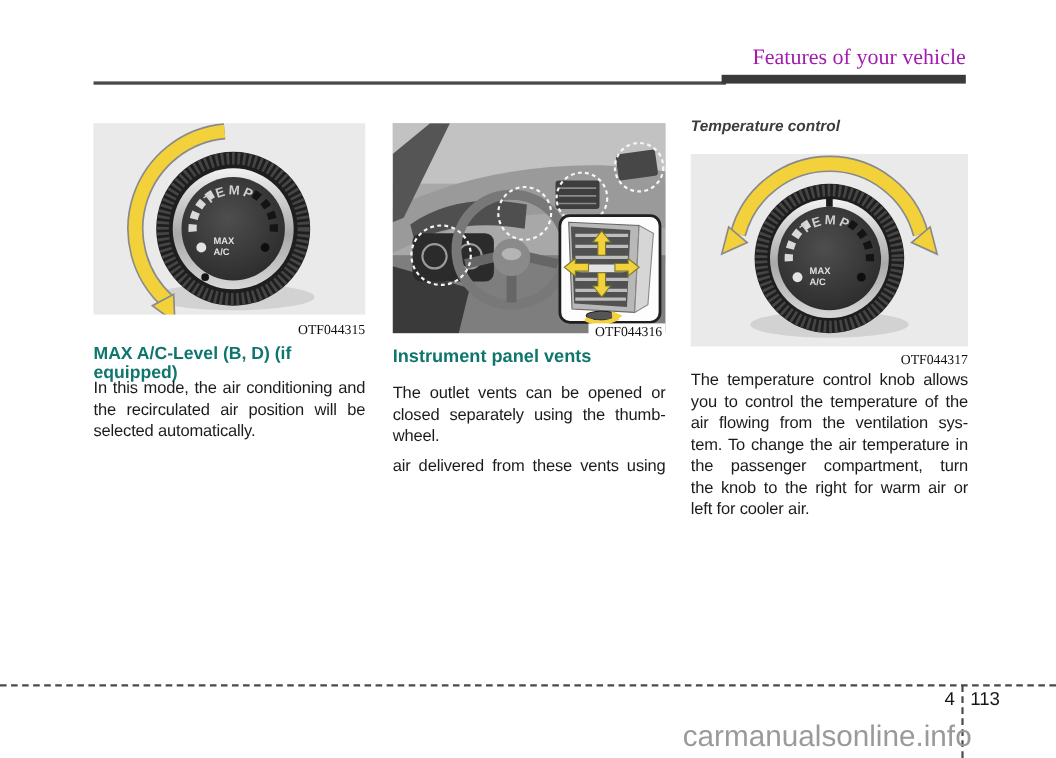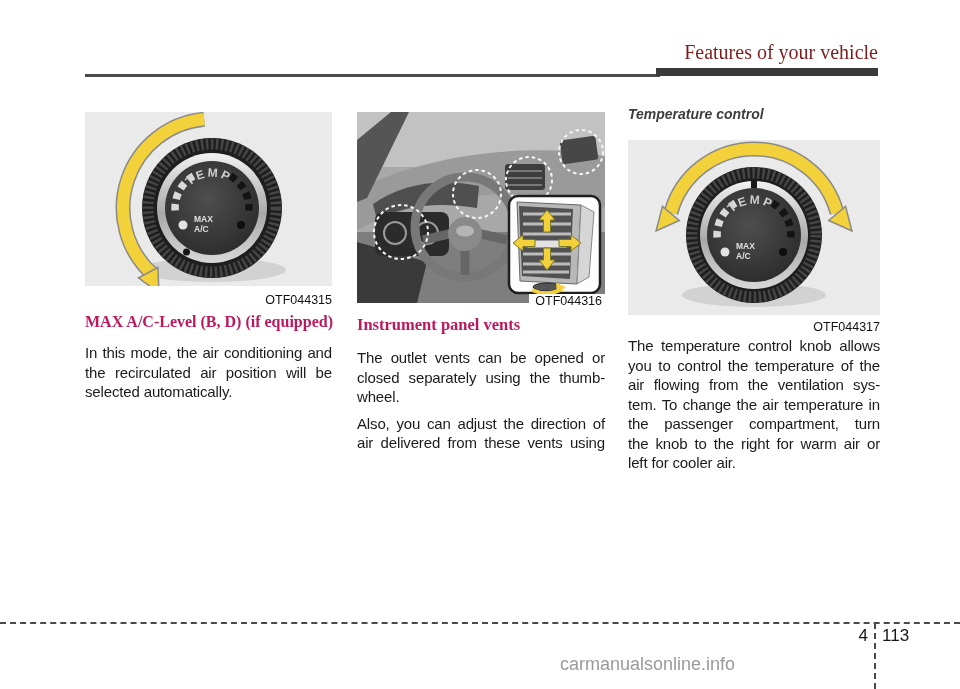--- a/index.html
+++ b/index.html
@@ -1,60 +1,60 @@
 <!DOCTYPE html>
 <html><head>
 <meta charset="utf-8">
 <style>
   html,body{margin:0;padding:0;}
   body{width:960px;height:689px;background:#ffffff;font-family:"Liberation Sans",sans-serif;color:#1b1b1b;}
   .page{position:relative;width:960px;height:689px;background:#fff;overflow:hidden;}
 
   
   .header-title{position:absolute;top:41px;left:478px;width:400px;text-align:right;
-    font-family:"Liberation Serif",serif;font-size:20px;color:#7f1d1d;}
+    font-family:"Liberation Serif",serif;font-size:20px;color:#a21caf;}
   .rule-thin{position:absolute;left:85px;top:74px;width:575px;height:3px;background:#4a4a4a;}
   .rule-thick{position:absolute;left:656px;top:68px;width:222px;height:8px;background:#3a3a3a;}
 
   
   .fig{position:absolute;background:#eaeaea;}
   .fig1{left:85px;top:112px;width:247px;height:174px;}
   .fig2{left:357px;top:112px;width:248px;height:191px;background:#bdbdbd;}
   .fig3{left:628px;top:140px;width:252px;height:175px;}
   .fig svg{display:block;width:100%;height:100%;}
-  .caption{position:absolute;font-size:12.5px;color:#111;text-align:right;}
+  .caption{position:absolute;font-size:12.5px;color:#111;text-align:right;font-family:Liberation Serif, serif;}
   .cap1{left:85px;top:293px;width:247px;}
   .cap2{left:357px;top:294px;width:248px;}
   .cap2 span{background:#fff;padding:0 3px 1px 6px;text-align:center;}
   .cap3{left:628px;top:320px;width:252px;}
 
   
-  .sec-heading{position:absolute;font-family:Liberation Serif, serif;font-weight:bold;
-    font-size:16px;color:#be185d;}
+  .sec-heading{position:absolute;font-family:Liberation Sans, sans-serif;font-weight:bold;
+    font-size:16px;color:#0f766e;}
   .h1{left:85px;top:313px;width:250px;}
   .h2{left:357px;top:315px;width:250px;font-size:16.5px;}
   .h3{left:628px;top:106px;width:252px;font-family:"Liberation Sans",sans-serif;
     font-style:italic;font-size:14px;color:#3d3d3d;}
 
   
   .body-block{position:absolute;font-size:15px;line-height:19.5px;letter-spacing:-0.15px;}
   .b1{left:85px;top:336px;width:247px;}
   .b2{left:357px;top:324px;width:248px;margin-top:24px;}
   .b3{left:628px;top:336px;width:252px;}
   .para2{margin-top:7px;}
   .ln{text-align:justify;text-align-last:justify;}
   .ln.last{text-align-last:left;}
 
   
   .dash-h{position:absolute;left:0;top:622px;width:960px;height:0;border-top:2px dashed #4a4a4a;}
   .dash-v{position:absolute;left:874px;top:623px;height:66px;width:0;border-left:2px dashed #4a4a4a;}
   .chapter-no{position:absolute;left:810px;top:626px;width:58px;text-align:right;font-size:17px;color:#161616;}
   .page-no{position:absolute;left:882px;top:626px;font-size:17px;color:#161616;}
-  .watermark{position:absolute;left:560px;top:654px;width:384px;text-align:left;
-    font-size:18px;color:#9a9a9a;}
+  .watermark{position:absolute;left:560px;top:654px;width:384px;text-align:center;
+    font-size:27px;color:#9a9a9a;}
 </style>
 </head>
 <body>
 
 <div class="page">
 
   <div class="header-title">Features of your vehicle</div>
   <div class="rule-thin"></div>
   <div class="rule-thick"></div>
 
@@ -203,21 +203,20 @@
   </div>
 
   <div class="sec-heading h2">Instrument panel vents</div>
   <div class="body-block b2">
     <div>
       <div class="ln">The outlet vents can be opened or</div>
       <div class="ln">closed separately using the thumb-</div>
       <div class="ln last">wheel.</div>
     </div>
     <div class="para2">
-      <div class="ln">Also, you can adjust the direction of</div>
       <div class="ln">air delivered from these vents using</div>
     </div>
   </div>
 
   <div class="body-block b3">
     <div>
       <div class="ln">The temperature control knob allows</div>
       <div class="ln">you to control the temperature of the</div>
       <div class="ln">air flowing from the ventilation sys-</div>
       <div class="ln">tem. To change the air temperature in</div>

